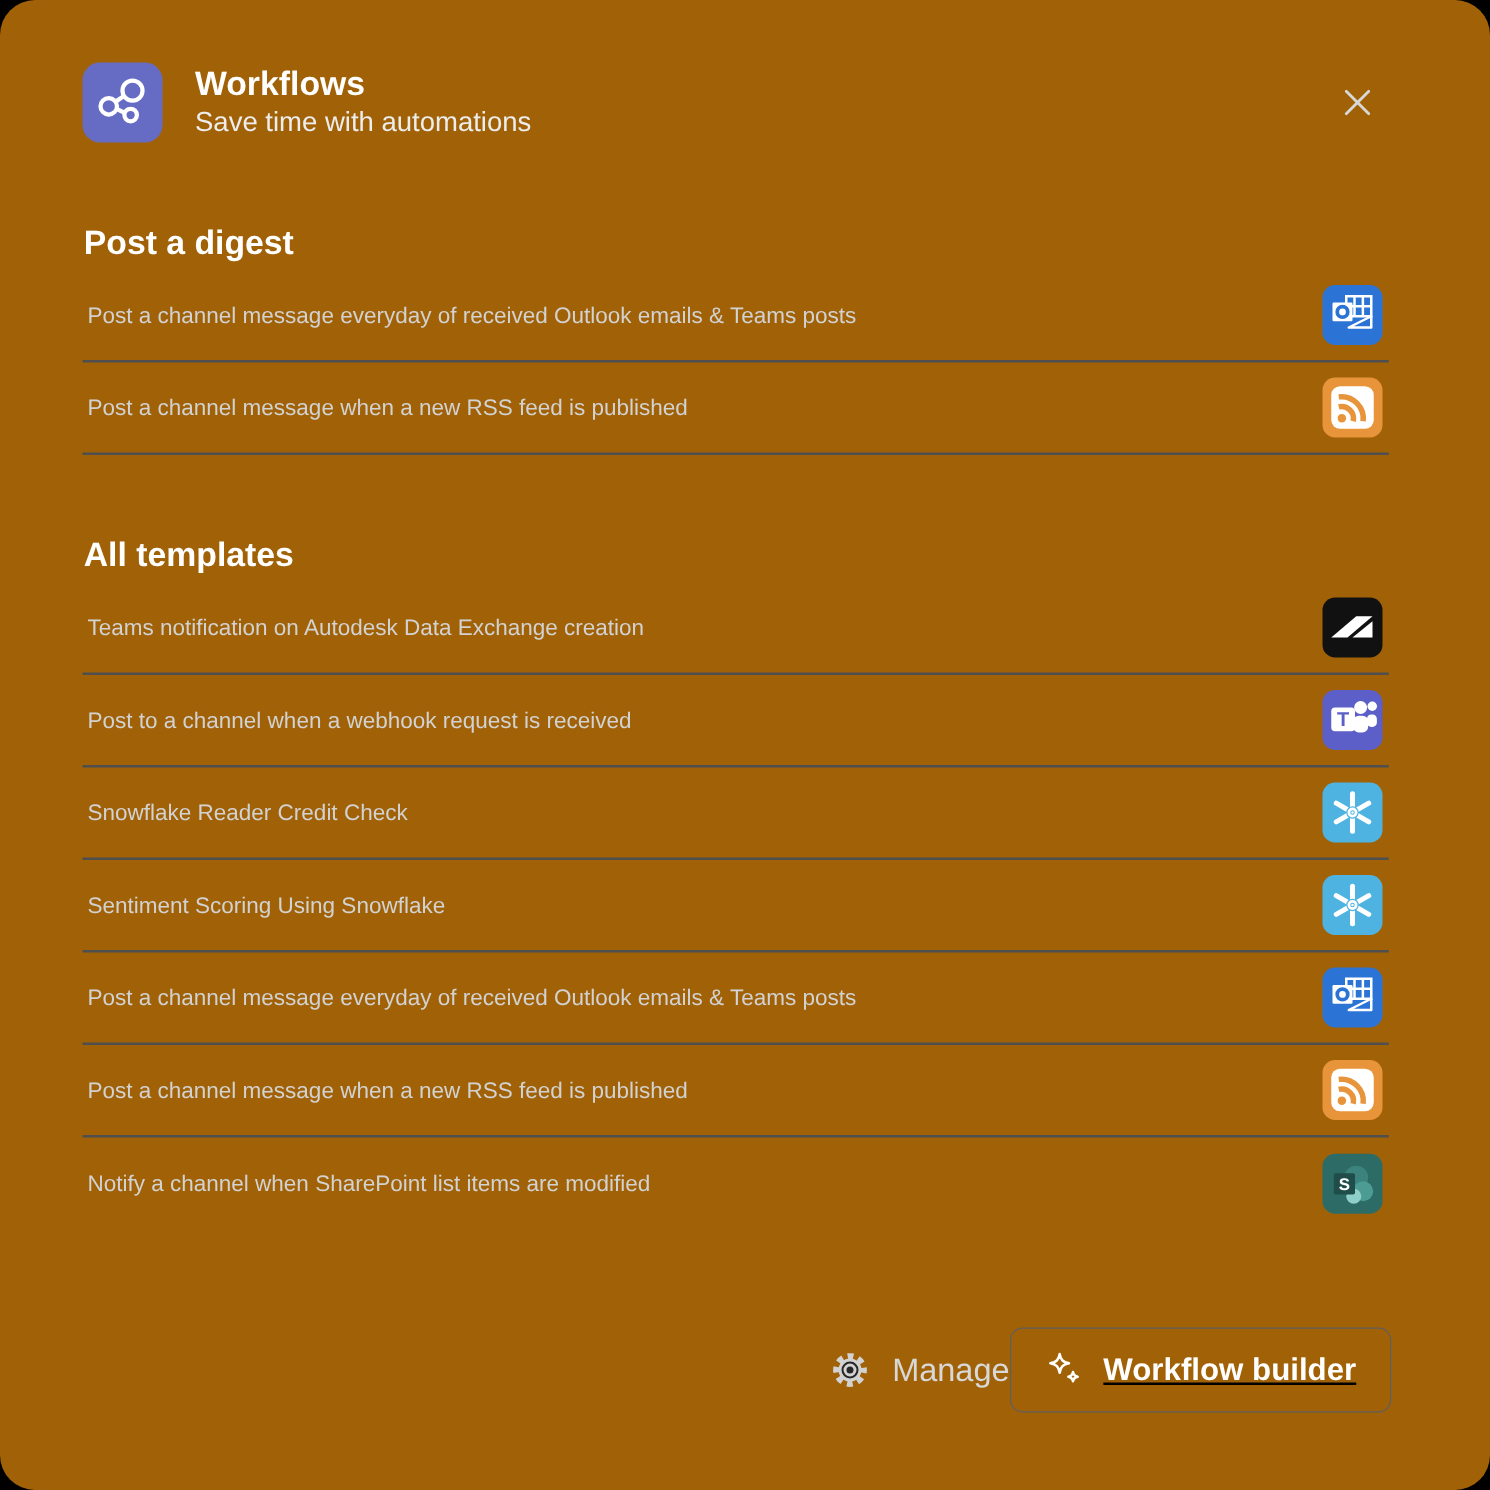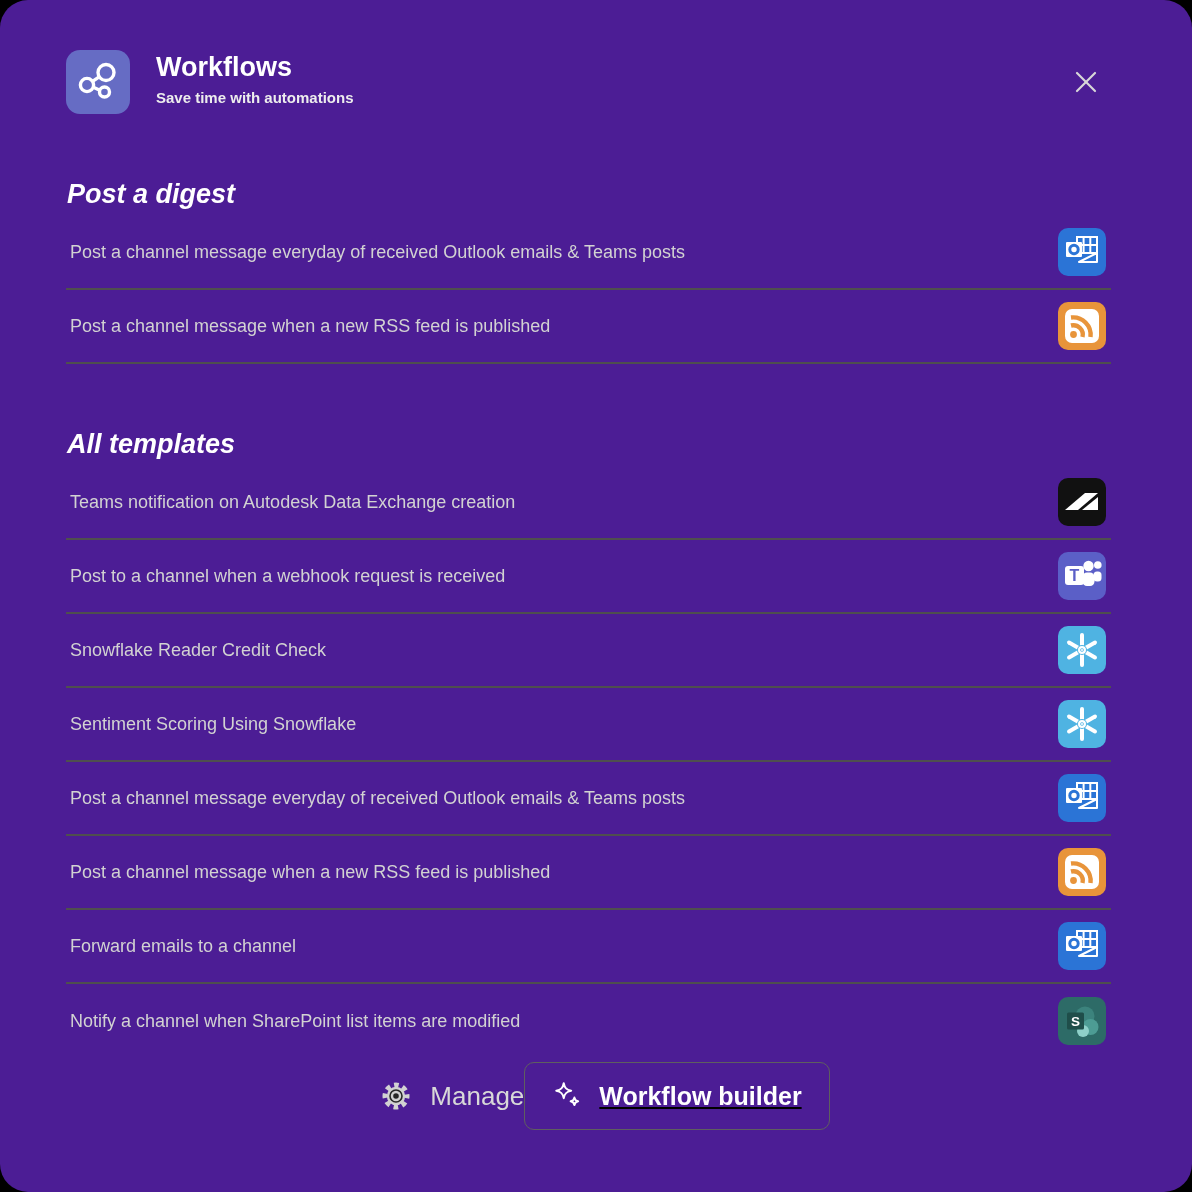--- a/index.html
+++ b/index.html
@@ -4,49 +4,49 @@
 <style>
   html,body{
     margin:0; padding:0;
     width:1192px; height:1192px;
     background:#000;
     font-family:"Liberation Sans","DejaVu Sans",sans-serif;
     overflow:hidden;
   }
   .panel{
     position:absolute; inset:0;
-    background:#4c1d95;
+    background:#a16207;
     border-radius:28px;
     color:#fff;
   }
   
   .hdr{
     position:absolute; top:50px; left:66px; right:140px;
     display:flex; align-items:center;
   }
   .hdr-icon{
     width:64px; height:64px; border-radius:14px;
     display:flex; align-items:center; justify-content:center;
     flex-shrink:0;
   }
   .hdr-text{ margin-left:26px; }
   .hdr-title{ font-size:27px; font-weight:700; line-height:32px; color:#ffffff; }
-  .hdr-sub{ font-size:15px; font-weight:700; line-height:30px; color:#ededed; }
+  .hdr-sub{ font-size:22px; font-weight:400; line-height:30px; color:#ededed; }
   .close-btn{
     position:absolute; top:62px; right:86px;
     width:40px; height:40px;
     display:flex; align-items:center; justify-content:center;
     cursor:pointer; background:none; border:none; padding:0;
   }
   
   .sections{ position:absolute; top:178px; left:66px; width:1045px; }
   .section + .section{ margin-top:64px; }
   .section-heading{
     margin:0 0 6px 0; padding-left:1px;
-    font-size:27px; font-weight:700; line-height:32px; color:#ffffff;font-style:italic;
+    font-size:27px; font-weight:700; line-height:32px; color:#ffffff;
   }
   .row{
     height:74px; box-sizing:border-box;
     display:flex; align-items:center; justify-content:space-between;
     padding:0 5px 0 4px;
     border-bottom:2px solid #4f4f4f;
     cursor:pointer;
   }
   .section.no-last-divider .row:last-child{ border-bottom:none; }
   .row-label{
@@ -55,21 +55,21 @@
     padding-right:6px;
   }
   .app-icon{
     width:48px; height:48px; border-radius:10px;
     display:flex; align-items:center; justify-content:center;
     flex-shrink:0;
   }
   
   .ftr{
     position:absolute; left:66px; right:79px; bottom:66px; height:60px;
-    display:flex; align-items:center; justify-content:center;
+    display:flex; align-items:center; justify-content:flex-end;
   }
   .manage{
     display:flex; align-items:center; gap:17px;
     margin-left:30px; cursor:pointer;
     background:none; border:none; padding:0;
   }
   .manage-label{ font-size:26px; color:#d8d8d8; }
   .builder-btn{
     display:flex; align-items:center; gap:15px;
     height:68px; box-sizing:border-box;
@@ -213,34 +213,20 @@
           <span class="app-icon" style="background: rgb(232, 148, 58);">
             <svg width="48" height="48" viewBox="0 0 48 48" fill="none">
     <rect x="7" y="7" width="34" height="34" rx="7" fill="#fff"></rect>
     <circle cx="15.5" cy="32.5" r="3.4" fill="#e8943a"></circle>
     <path d="M13 23.5 a9.5 9.5 0 0 1 11.5 11.5" stroke="#e8943a" stroke-width="4.4" fill="none"></path>
     <path d="M13 15.5 a17.5 17.5 0 0 1 19.5 19.5" stroke="#e8943a" stroke-width="4.4" fill="none"></path>
   </svg>
           </span>
         </div>
         <div class="row">
-          <span class="row-label">Forward emails to a channel</span>
-          <span class="app-icon" style="background: rgb(43, 116, 214);">
-            <svg width="48" height="48" viewBox="0 0 48 48" fill="none">
-    <rect x="19" y="9" width="20" height="16" stroke="#fff" stroke-width="2"></rect>
-    <line x1="25.6" y1="9" x2="25.6" y2="25" stroke="#fff" stroke-width="2"></line>
-    <line x1="32.3" y1="9" x2="32.3" y2="25" stroke="#fff" stroke-width="2"></line>
-    <line x1="19" y1="17" x2="39" y2="17" stroke="#fff" stroke-width="2"></line>
-    <path d="M39 25 L39 34 L21 34 Z" stroke="#fff" stroke-width="2" stroke-linejoin="round"></path>
-    <rect x="8" y="14" width="16" height="15" rx="1" fill="#fff"></rect>
-    <circle cx="16" cy="21.5" r="4.2" stroke="#2b74d6" stroke-width="3"></circle>
-  </svg>
-          </span>
-        </div>
-        <div class="row">
           <span class="row-label">Notify a channel when SharePoint list items are modified</span>
           <span class="app-icon" style="background: rgb(45, 107, 103);">
             <svg width="48" height="48" viewBox="0 0 48 48" fill="none">
     <circle cx="27" cy="19" r="9.5" fill="#3c837d"></circle>
     <circle cx="32.5" cy="30" r="8" fill="#4d9c94"></circle>
     <circle cx="25" cy="34" r="6" fill="#8ed0c9"></circle>
     <rect x="9" y="15.5" width="17" height="17" rx="1.5" fill="#1f4e4a"></rect>
     <text x="17.5" y="29" fill="#fff" font-size="13.5" font-weight="bold" text-anchor="middle" font-family="Liberation Sans, sans-serif">S</text>
   </svg>
           </span>

